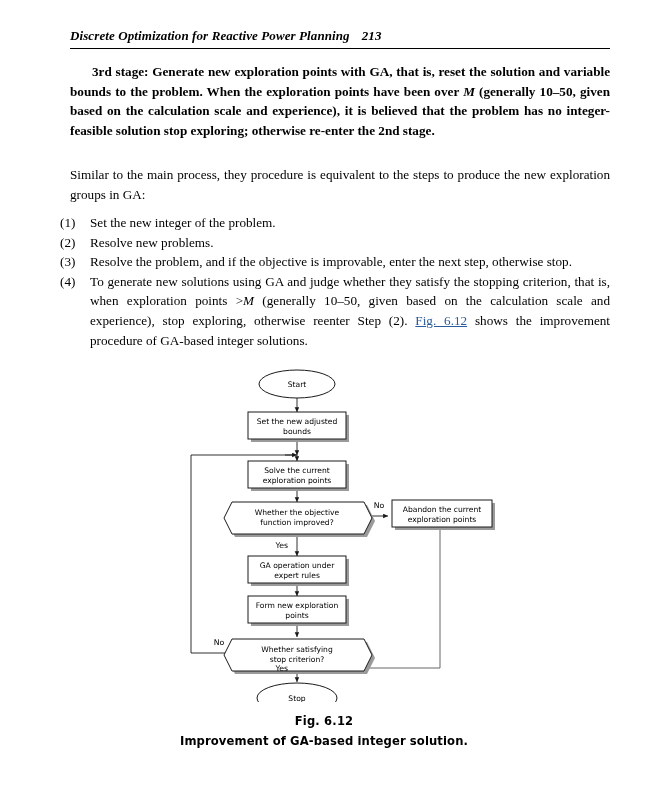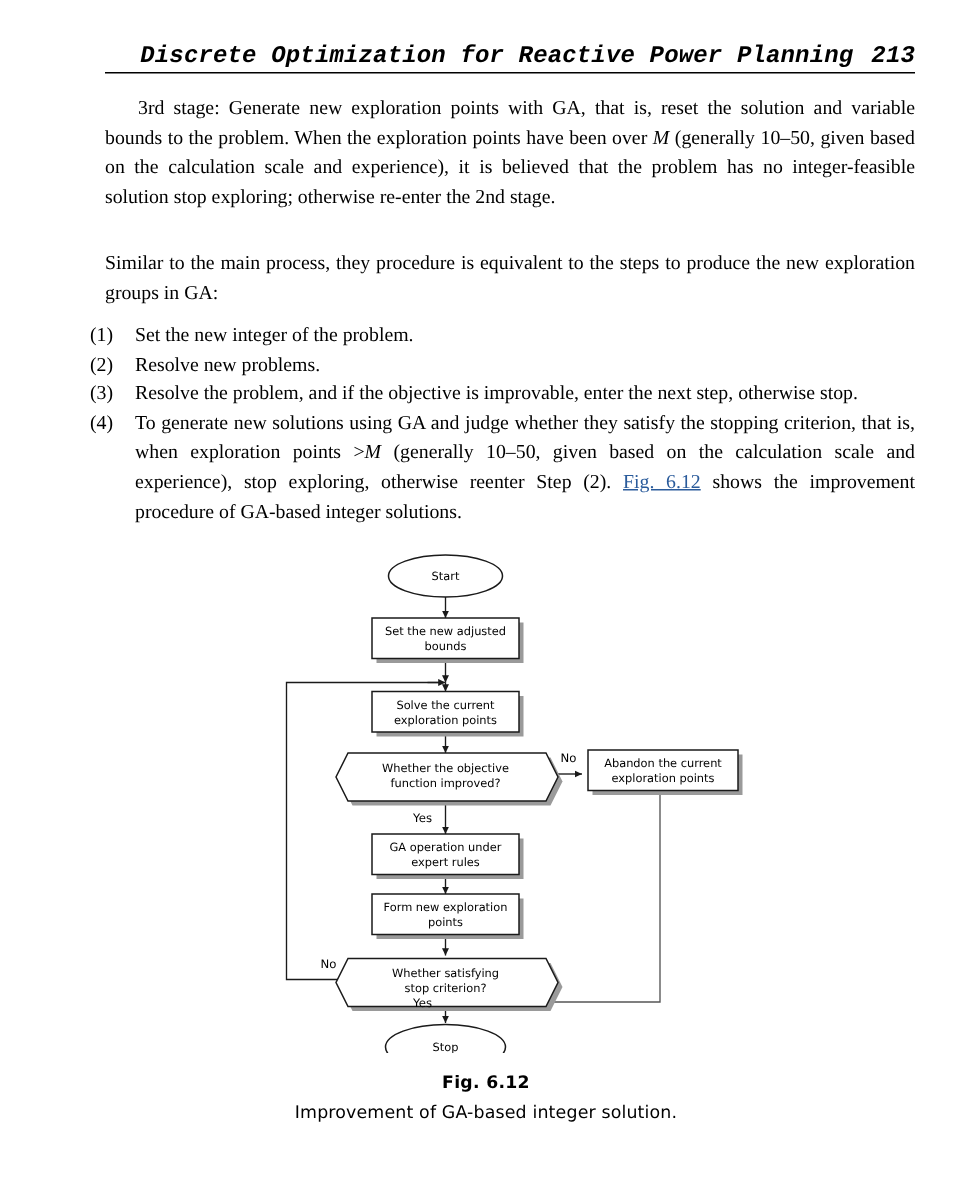--- a/index.html
+++ b/index.html
@@ -16,25 +16,25 @@
     font-family: "Liberation Serif", serif;
     color: #000000;
   }
 
   
   .runhead {
     position: absolute;
     top: 28px;
     left: 70px;
     width: 540px;
-    text-align: right;
-    font-family: Liberation Mono, monospace;
+    text-align: left;
+    font-family: Liberation Serif, serif;
     font-style: italic;
     font-weight: bold;
-    font-size: 16px;
+    font-size: 13px;
     letter-spacing: 0.1px;
     white-space: nowrap;
   }
   .runhead .pageno {
     margin-left: 12px;
   }
   .runhead-rule {
     position: absolute;
     top: 48px;
     left: 70px;
@@ -46,21 +46,21 @@
   
   .body-text {
     position: absolute;
     left: 70px;
     width: 540px;
     font-size: 13.2px;
     line-height: 19.6px;
     text-align: justify;
     text-justify: inter-word;
   }
-  .p-stage     { top: 62px; text-indent: 22px; }
+  .p-stage     { top: 62px; text-indent: 22px; font-weight: bold; }
   .p-improve   { top: 139px; }
   .p-similar   { top: 165px; }
 
   .ital { font-style: italic; }
   .link { color: #2a5b9b; }
 
   
   .numlist {
     position: absolute;
     left: 60px;
@@ -114,21 +114,21 @@
     font-family: "DejaVu Sans", sans-serif;
   }
   .caption .fig-no {
     font-size: 11.5px;
     font-weight: bold;
     letter-spacing: 0.2px;
   }
   .caption .fig-title {
     margin-top: 6px;
     font-size: 11.6px;
-    font-weight: normal;
+    font-weight: bold;
     letter-spacing: 0.1px;
   }
 </style>
 </head>
 <body>
 
 <div class="page">
 
   <div class="runhead">
     <span>Discrete Optimization for Reactive Power Planning</span><span class="pageno">213</span>

